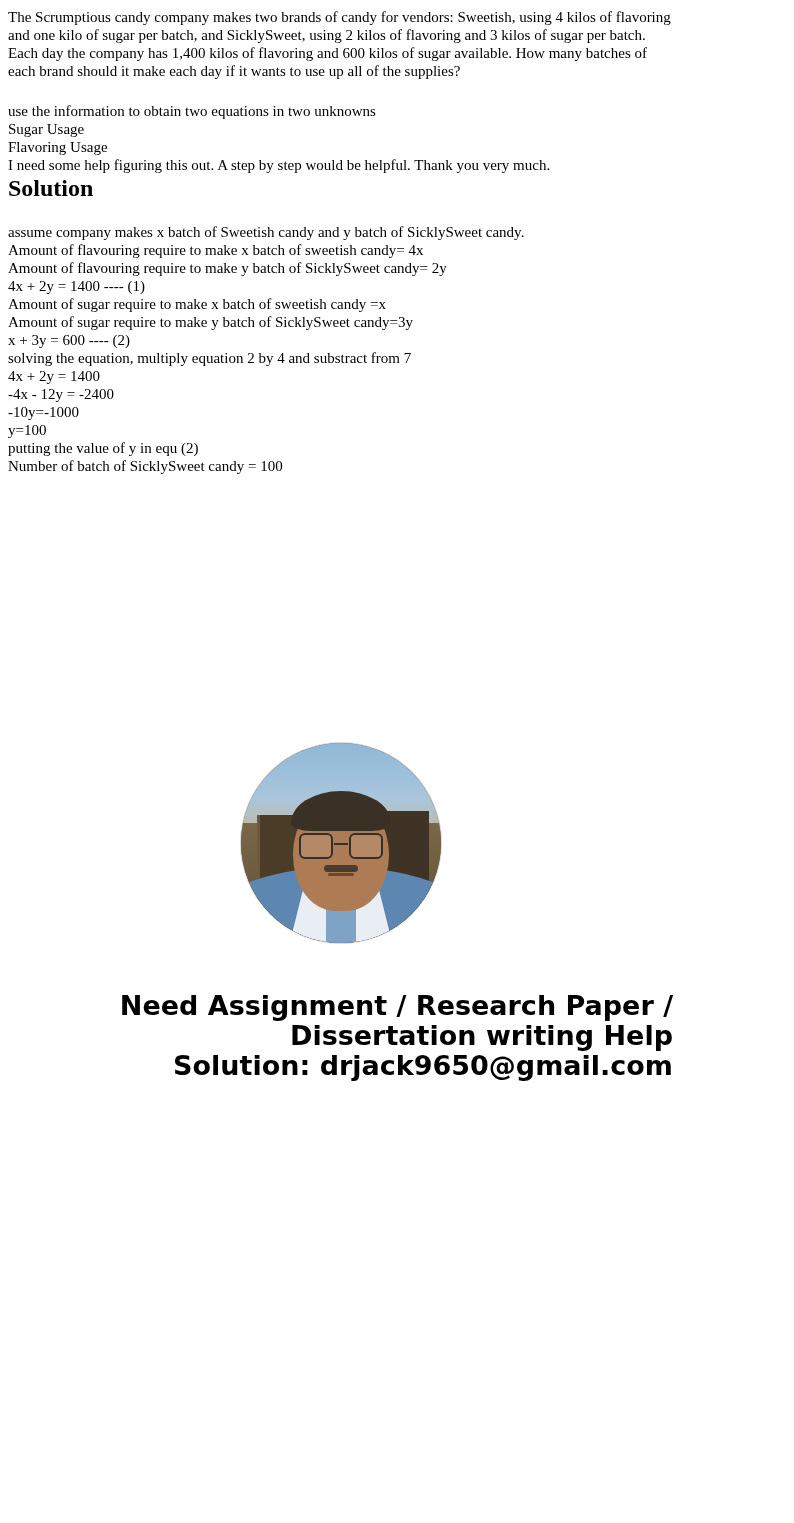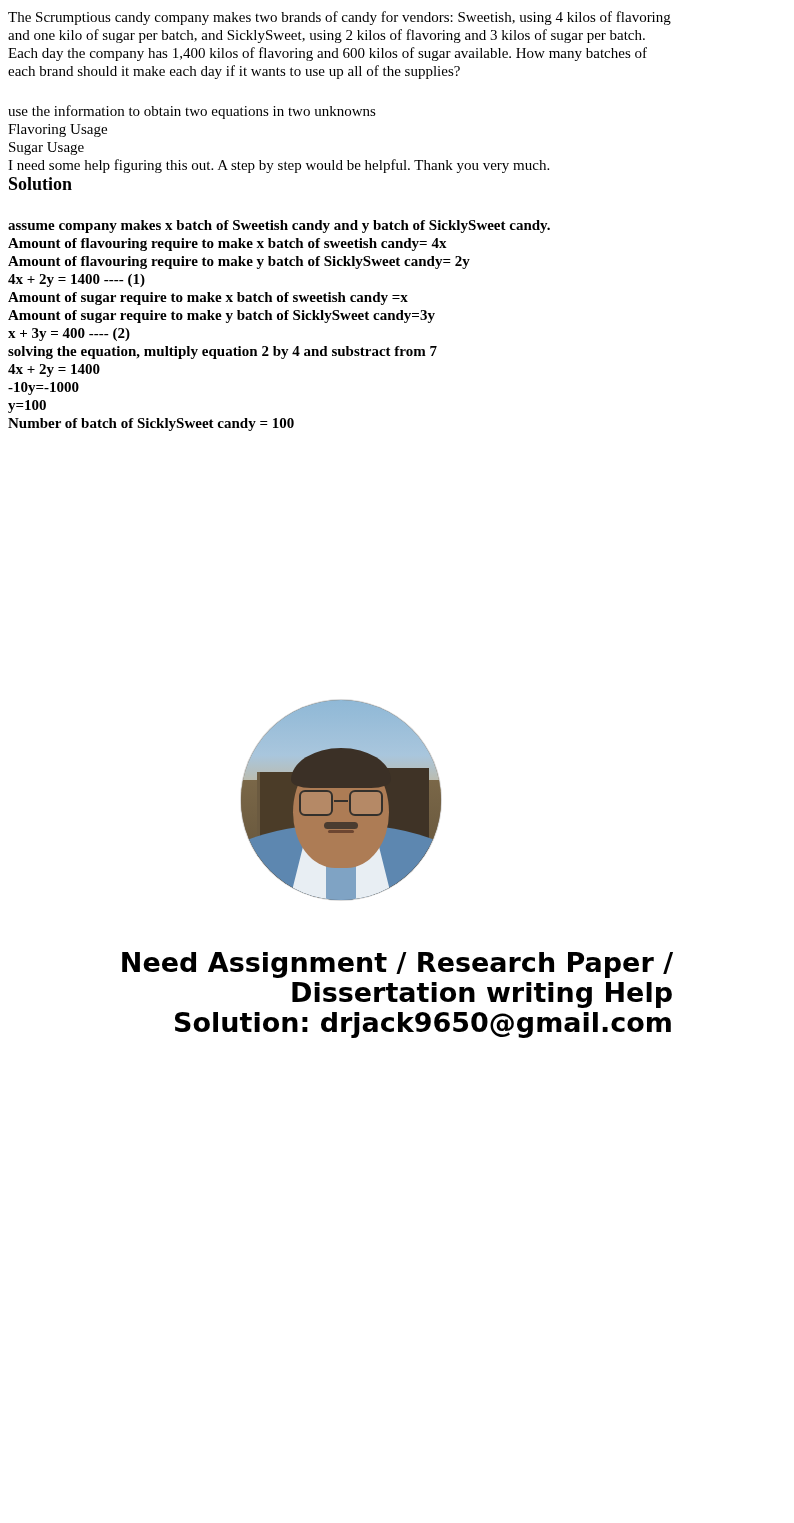--- a/index.html
+++ b/index.html
@@ -27,30 +27,29 @@
   }
   .para {
     font-size: 15px;
     line-height: 1.22;
     margin: 0 0 18px 0;
   }
   .para.intro {
     margin-bottom: 22px;
   }
   .solution-heading {
-    font-size: 18px;
+    font-size: 24px;
     font-weight: bold;
     margin: 0 0 20px 0;
     line-height: 1.2;
   }
   .step {
     font-size: 15px;
     line-height: 1.2;
     margin: 0 0 19px 0;
-    font-weight: bold;
   }
   .spacer {
     height: 268px;
   }
   .avatar-wrap {
     display: flex;
     justify-content: center;
     align-items: center;
     margin-top: 0;
   }
@@ -191,38 +190,40 @@
   }
 </style>
 </head>
 <body>
 
 <div class="page">
 
   <div class="question-block">
     <p class="para intro">The Scrumptious candy company makes two brands of candy for vendors: Sweetish, using 4 kilos of flavoring and one kilo of sugar per batch, and SicklySweet, using 2 kilos of flavoring and 3 kilos of sugar per batch. Each day the company has 1,400 kilos of flavoring and 600 kilos of sugar available. How many batches of each brand should it make each day if it wants to use up all of the supplies?</p>
     <p class="para">use the information to obtain two equations in two unknowns</p>
+    <p class="para">Sugar Usage</p>
     <p class="para">Flavoring Usage</p>
-    <p class="para">Sugar Usage</p>
     <p class="para">I need some help figuring this out. A step by step would be helpful. Thank you very much.</p>
   </div>
 
   <div class="solution-block">
     <h2 class="solution-heading">Solution</h2>
     <p class="step">assume company makes x batch of Sweetish candy and y batch of SicklySweet candy.</p>
     <p class="step">Amount of flavouring require to make x batch of sweetish candy= 4x</p>
     <p class="step">Amount of flavouring require to make y batch of SicklySweet candy= 2y</p>
     <p class="step">4x + 2y = 1400 ---- (1)</p>
     <p class="step">Amount of sugar require to make x batch of sweetish candy =x</p>
     <p class="step">Amount of sugar require to make y batch of SicklySweet candy=3y</p>
-    <p class="step">x + 3y = 400 ---- (2)</p>
+    <p class="step">x + 3y = 600 ---- (2)</p>
     <p class="step">solving the equation, multiply equation 2 by 4 and substract from 7</p>
     <p class="step">4x + 2y = 1400</p>
+    <p class="step">-4x - 12y = -2400</p>
     <p class="step">-10y=-1000</p>
     <p class="step">y=100</p>
+    <p class="step">putting the value of y in equ (2)</p>
     <p class="step">Number of batch of SicklySweet candy = 100</p>
   </div>
 
   <div class="spacer"></div>
 
   <div class="avatar-wrap">
     <div class="avatar">
       <div class="av-bg-sky"></div>
       <div class="av-bg-wall"></div>
       <div class="av-door"></div>

